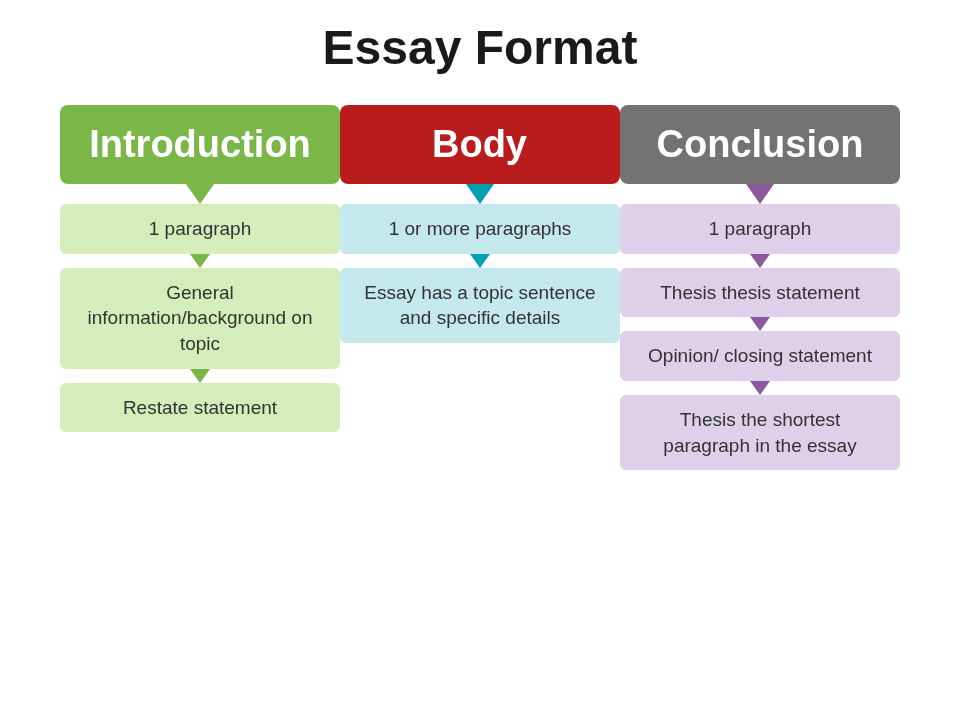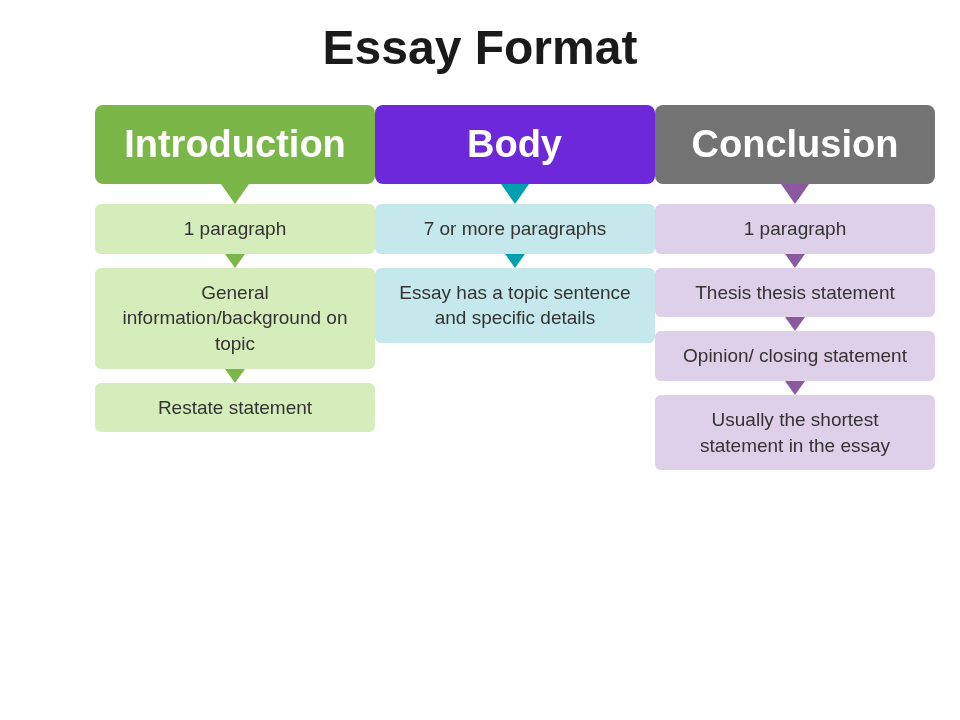--- a/index.html
+++ b/index.html
@@ -24,21 +24,21 @@
     .title {
       font-size: 48px;
       font-weight: bold;
       color: #1a1a1a;
       margin-bottom: 30px;
     }
 
     .columns {
       display: flex;
       flex-direction: row;
-      justify-content: flex-end;
+      justify-content: center;
       align-items: flex-start;
       width: 100%;
       padding: 0 15px;
     }
 
     .column {
       display: flex;
       flex-direction: column;
       align-items: center;
       width: 280px;
@@ -50,21 +50,21 @@
       padding: 18px 12px;
       border-radius: 8px;
       text-align: center;
       color: #ffffff;
       font-size: 38px;
       font-weight: bold;
       margin-bottom: 0;
     }
 
     .intro-header { background-color: #7ab648; }
-    .body-header  { background-color: #6d28d9; padding-left: 11px; }
+    .body-header  { background-color: #b91c1c; padding-left: 11px; }
     .conc-header  { background-color: #737373; }
 
     
     .arrow-down {
       width: 0;
       height: 0;
       border-left: 14px solid transparent;
       border-right: 14px solid transparent;
       border-top: 20px solid;
       margin: 0 auto;
@@ -129,35 +129,35 @@
         <div class="small-arrow small-arrow-intro"></div>
         <div class="sub-box intro-sub">Restate statement</div>
       </div>
     </div>
 
     <div class="column">
       <div class="header-box body-header">Body</div>
       <div class="arrow-down arrow-body"></div>
 
       <div class="sub-item-wrap">
-        <div class="sub-box body-sub">7 or more paragraphs</div>
+        <div class="sub-box body-sub">1 or more paragraphs</div>
         <div class="small-arrow small-arrow-body"></div>
         <div class="sub-box body-sub">Essay has a topic sentence and specific details</div>
       </div>
     </div>
 
     <div class="column">
       <div class="header-box conc-header">Conclusion</div>
       <div class="arrow-down arrow-conc"></div>
 
       <div class="sub-item-wrap">
         <div class="sub-box conc-sub">1 paragraph</div>
         <div class="small-arrow small-arrow-conc"></div>
         <div class="sub-box conc-sub">Thesis thesis statement</div>
         <div class="small-arrow small-arrow-conc"></div>
         <div class="sub-box conc-sub">Opinion/ closing statement</div>
         <div class="small-arrow small-arrow-conc"></div>
-        <div class="sub-box conc-sub">Usually the shortest statement in the essay</div>
+        <div class="sub-box conc-sub">Thesis the shortest paragraph in the essay</div>
       </div>
     </div>
 
   </div>
 </div>
 
 </body></html>

